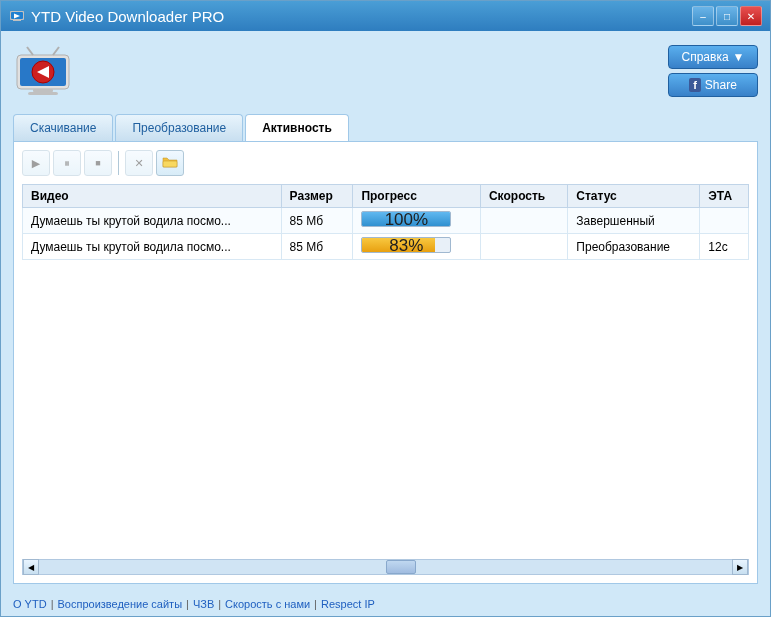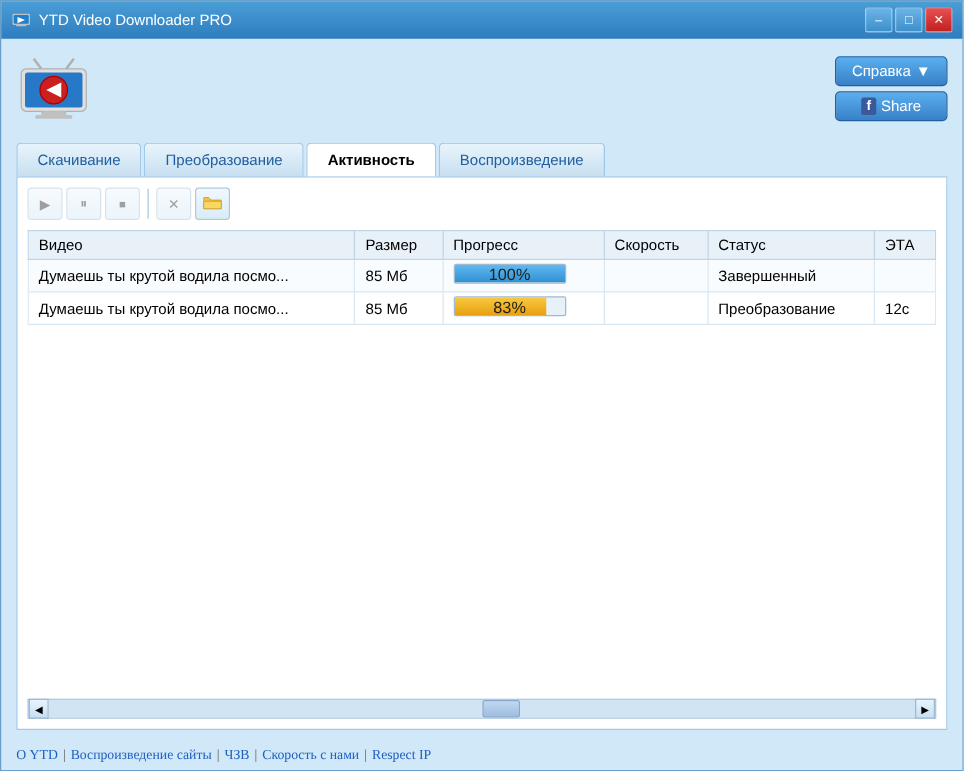--- a/index.html
+++ b/index.html
@@ -30,21 +30,21 @@
       padding: 0 8px;
       user-select: none;
     }
     .title-bar-icon {
       width: 16px;
       height: 16px;
       margin-right: 6px;
     }
     .title-bar-text {
       color: white;
-      font-size: 12px;
+      font-size: 15px;
       font-weight: normal;
       flex: 1;
     }
     .title-bar-buttons {
       display: flex;
       gap: 2px;
     }
     .title-btn {
       width: 22px;
       height: 20px;
@@ -219,21 +219,21 @@
       width: 100%;
       border-collapse: collapse;
       font-size: 12px;
     }
 
     .data-table th {
       background: #e8f0f8;
       border: 1px solid #c0d4e8;
       padding: 4px 8px;
       text-align: left;
-      font-weight: normal;
+      font-weight: bold;
       white-space: nowrap;
     }
 
     .data-table td {
       border: 1px solid #d8e8f4;
       padding: 3px 8px;
       white-space: nowrap;
     }
 
     .data-table tr:nth-child(odd) td {
@@ -272,21 +272,21 @@
       left: 0;
     }
 
     .progress-label {
       position: absolute;
       width: 100%;
       text-align: center;
       top: 0;
       left: 0;
       line-height: 16px;
-      font-size: 13px;
+      font-size: 17px;
       color: #202020;
       z-index: 1;
     }
 
     
     .table-scroll {
       flex: 1;
       overflow: hidden;
       position: relative;
     }
@@ -332,21 +332,20 @@
       top: 0;
     }
 
     
     .footer {
       padding: 6px 12px;
       display: flex;
       align-items: center;
       gap: 0;
       font-size: 11px;
-      font-family: Liberation Serif, serif;
     }
 
     .footer a {
       color: #2060c0;
       text-decoration: none;
     }
 
     .footer-sep {
       color: #606060;
       margin: 0 4px;
@@ -411,21 +410,20 @@
           <span style="background:#3b5998;color:white;font-weight:bold;font-size:11px;padding:1px 4px;border-radius:2px;">f</span>
           <span>Share</span>
         </button>
       </div>
     </div>
 
     <div class="tabs-bar">
       <div class="tab">Скачивание</div>
       <div class="tab">Преобразование</div>
       <div class="tab active">Активность</div>
-      <div class="tab">Воспроизведение</div>
     </div>
 
     <div class="panel">
 
       <div class="toolbar">
         <button class="tool-btn disabled">
           <span>▶</span>
         </button>
         <button class="tool-btn disabled">
           <span>⏸</span>

